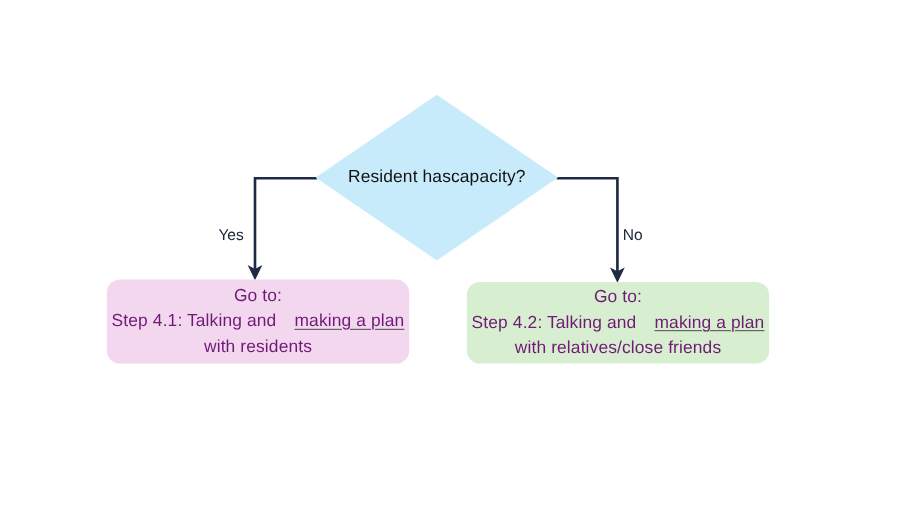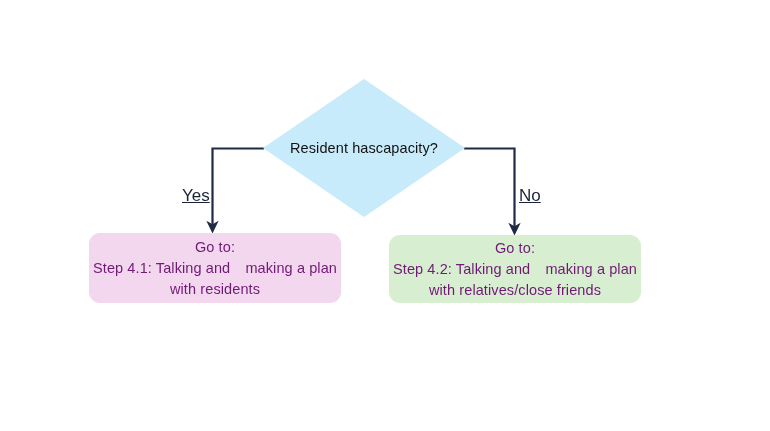--- a/index.html
+++ b/index.html
@@ -83,34 +83,34 @@
   }
   #box-no {
     left: 389px;
     top: 235px;
     width: 252px;
     height: 68px;
   }
   .box-line { display: block; white-space: nowrap; }
   
   .squiggle {
+    text-decoration: underline;
     text-decoration-color: rgba(60,60,60,0.75);
     text-decoration-thickness: 1px;
     text-underline-offset: 2px;
     margin-left: 11px;
   }
 
   
   .branch-label {
     position: absolute;
     color: #1b2437;
-    font-size: 17px;
+    font-size: 13px;
     line-height: 16px;
     white-space: nowrap;
-    text-decoration: underline;
   }
   #label-yes { left: 182px; top: 188px; }
   #label-no  { left: 519px; top: 188px; }
 </style>
 </head>
 <body>
 
 <div id="canvas" style="background: rgb(255, 255, 255);">
 
   <svg id="connectors" viewBox="0 0 770 431" width="770" height="431">

